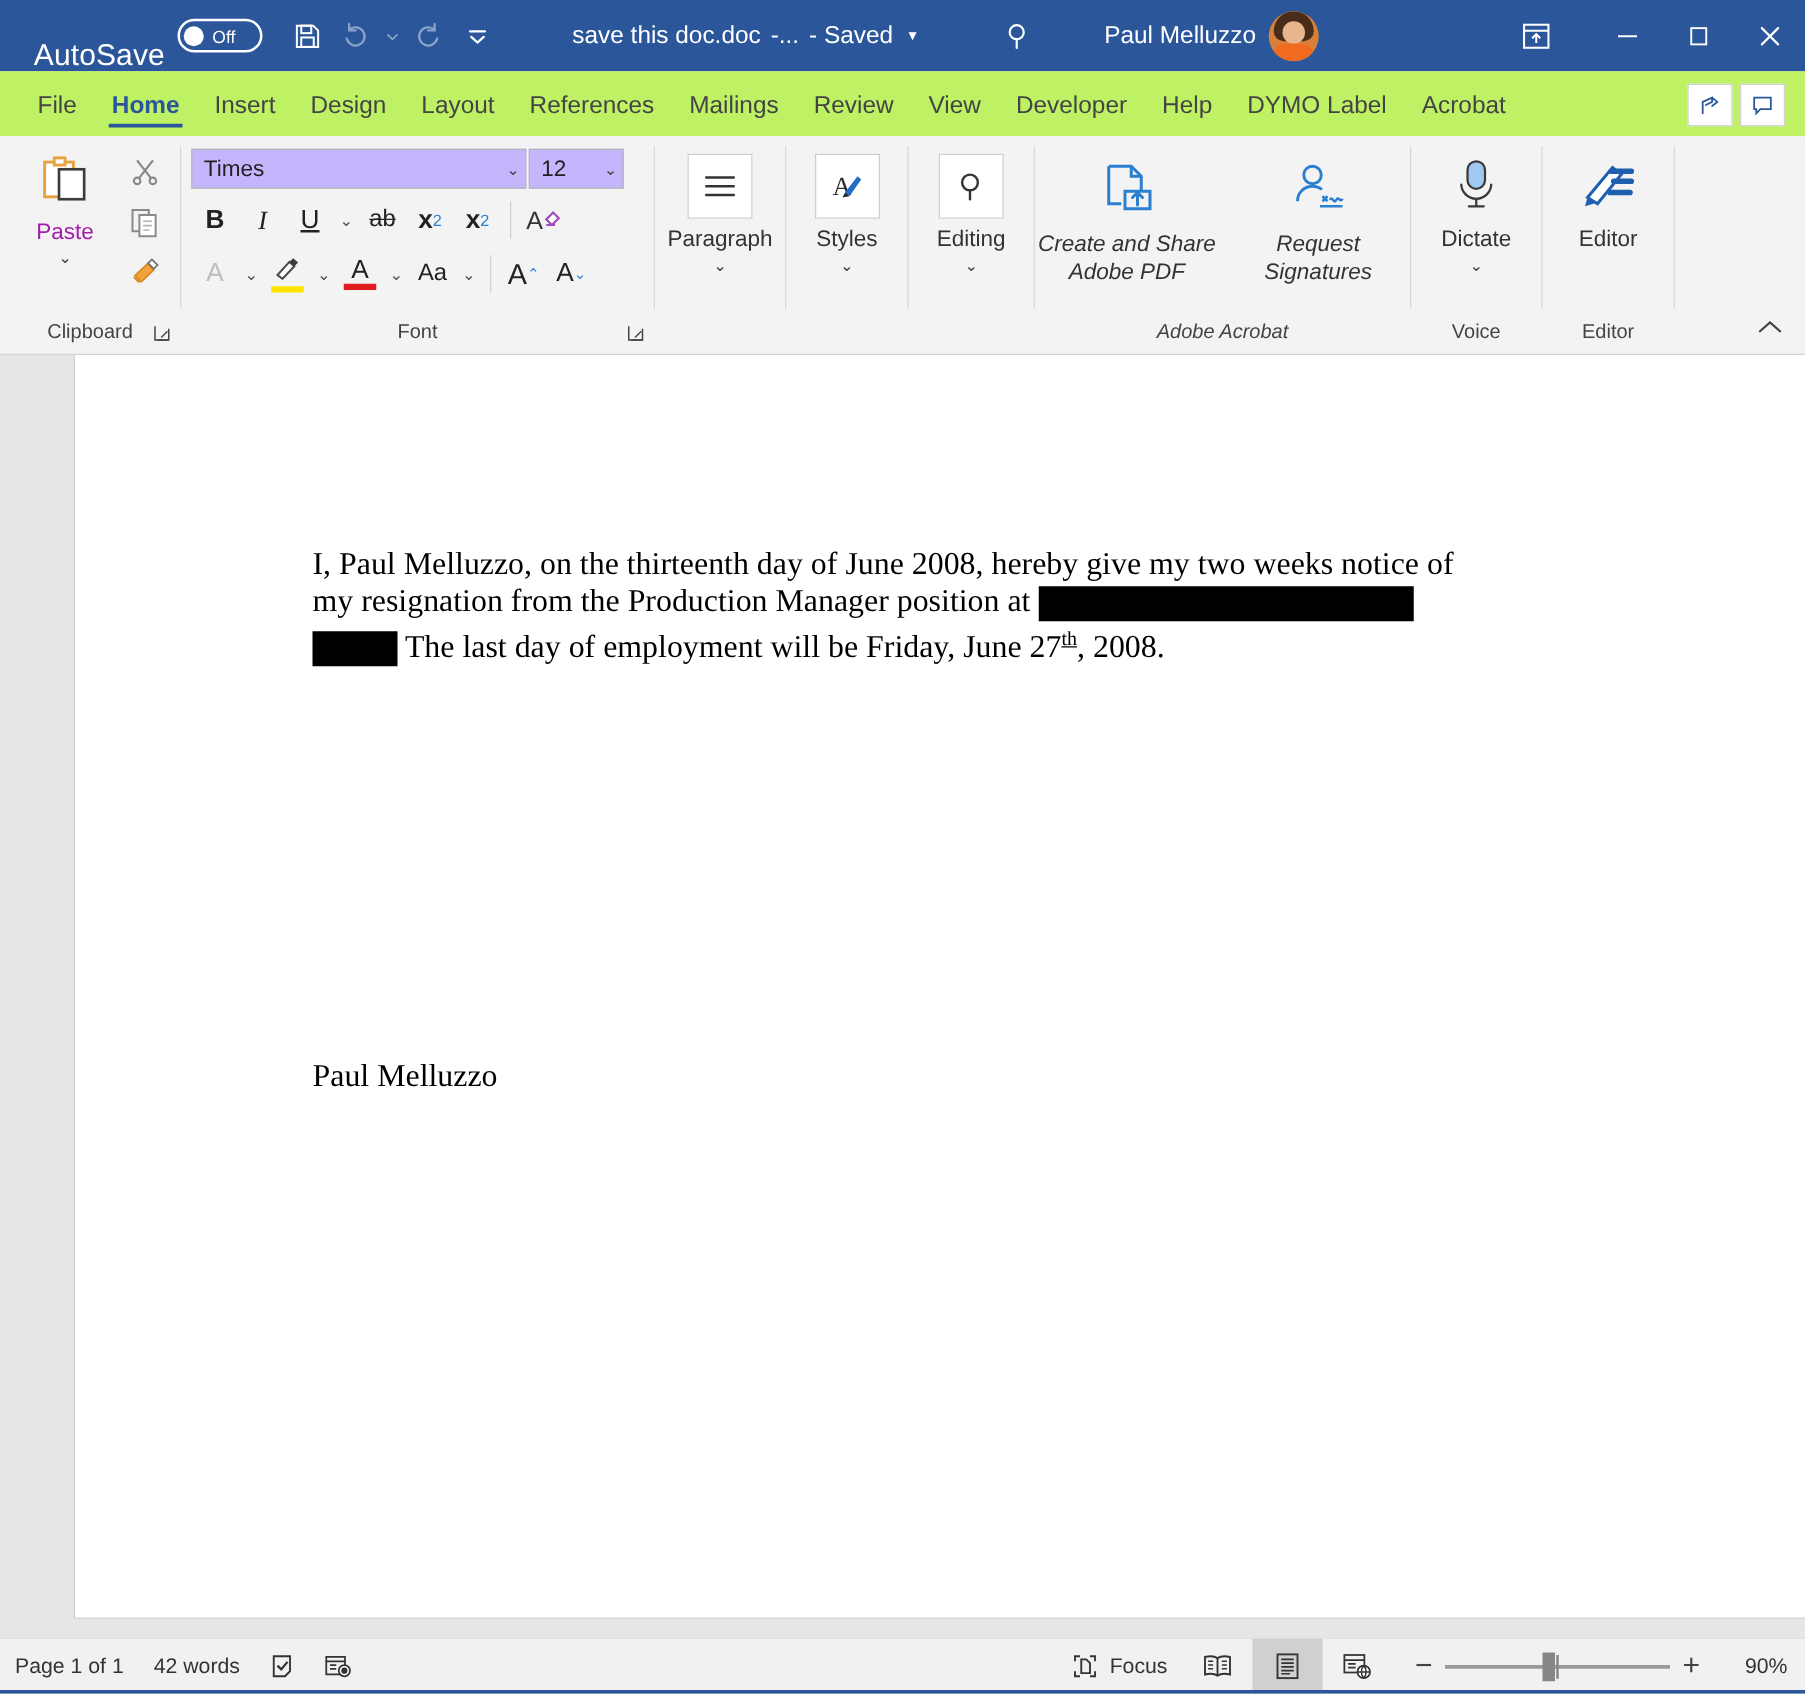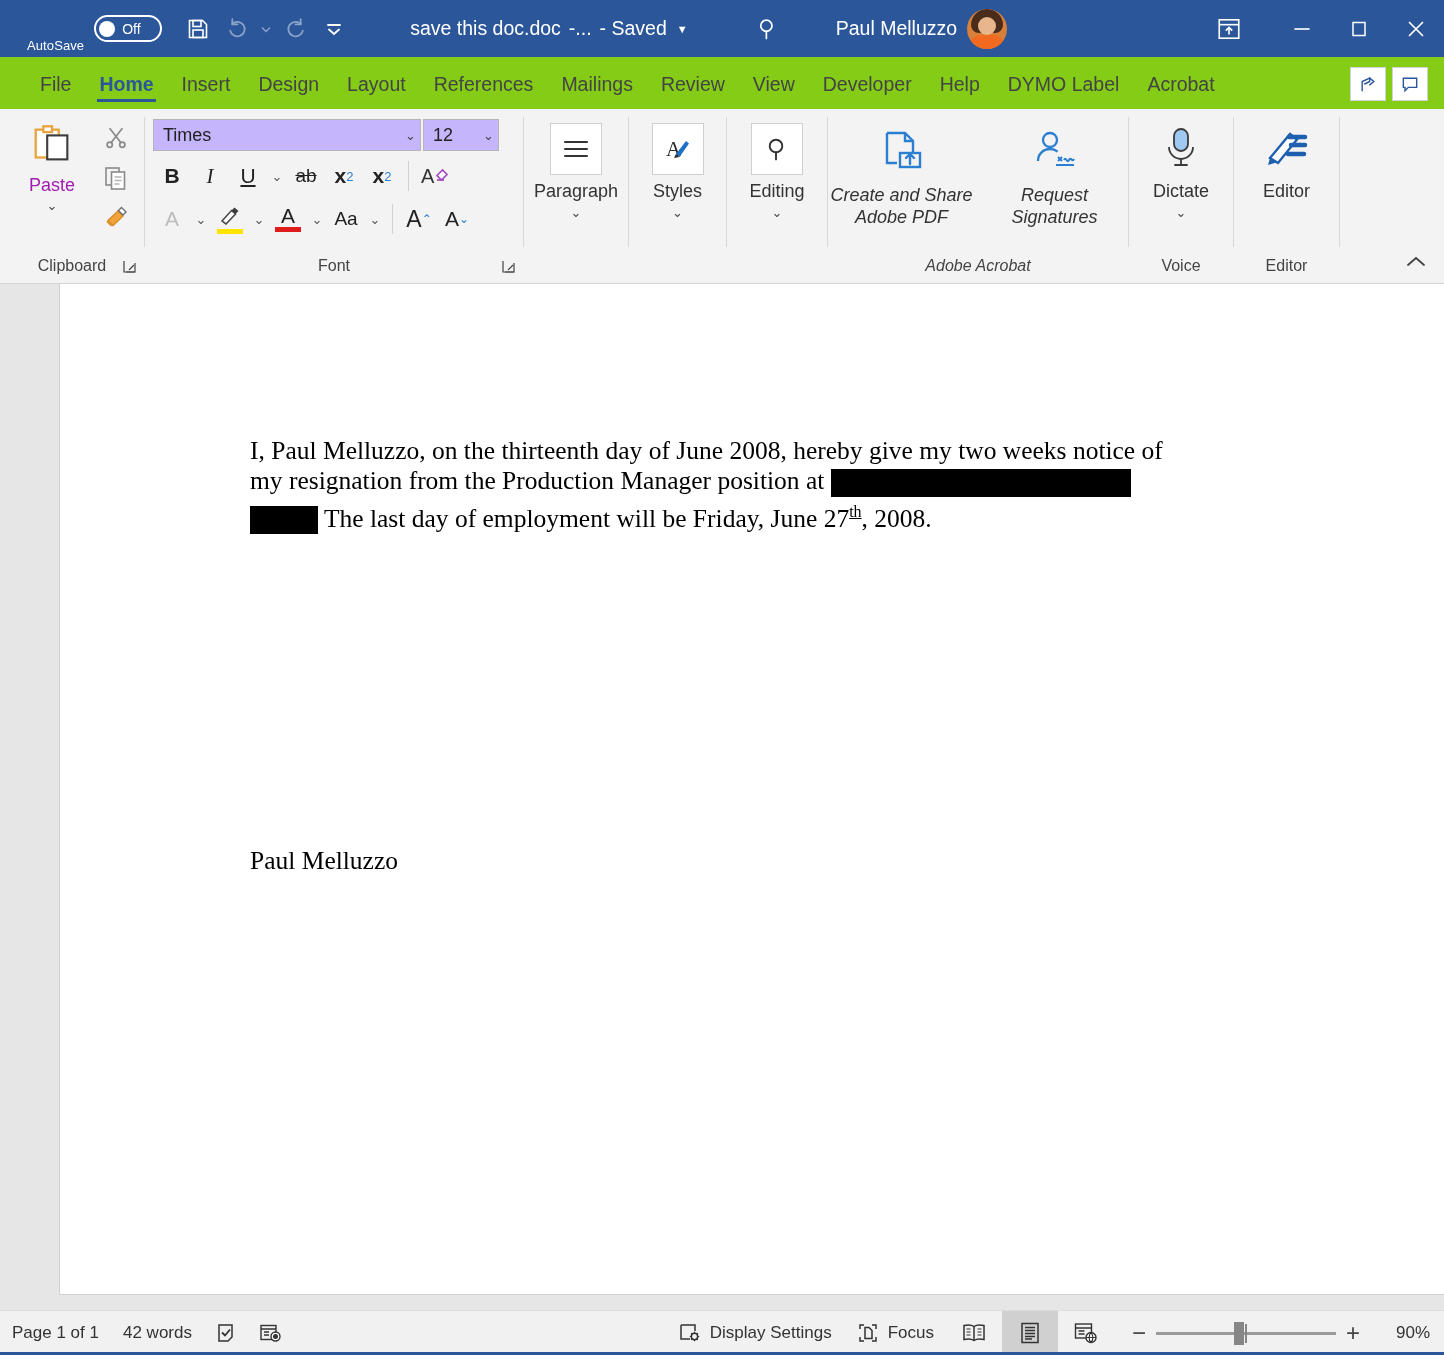--- a/index.html
+++ b/index.html
@@ -10,21 +10,21 @@
     background: #e6e6e6;
   }
   .app { width: 1444px; height: 1355px; display: flex; flex-direction: column; position: relative; }
 
   
   .titlebar {
     height: 57px; background: #2b579a; flex: 0 0 57px;
     display: flex; align-items: center; color: #fff; position: relative;
   }
   .autosave-wrap { display: flex; align-items: center; margin-left: 27px; }
-  .autosave-label { font-size: 13px; color: #fff; letter-spacing: .1px; margin-top: 33px; }
+  .autosave-label { font-size: 24px; color: #fff; letter-spacing: .1px; margin-top: 33px; }
   .toggle {
     margin-left: 10px; width: 68px; height: 27px; border: 2px solid #fff;
     border-radius: 14px; display: flex; align-items: center; padding: 0 3px;
     position: relative;
   }
   .toggle .knob { width: 16px; height: 16px; border-radius: 50%; background: #fff; }
   .toggle .tstate { font-size: 14px; margin-left: 7px; color: #fff; }
   .qat { display: flex; align-items: center; margin-left: 18px; gap: 2px; }
   .qbtn {
     width: 36px; height: 36px; display: flex; align-items: center; justify-content: center;
@@ -48,22 +48,22 @@
   .avatar .face { position: absolute; left: 11px; top: 8px; width: 18px; height: 18px;
     background: #e8b68c; border-radius: 50%; }
   .avatar .body { position: absolute; left: 2px; bottom: 0; width: 36px; height: 14px;
     background: #f26a20; border-radius: 12px 12px 0 0; }
   .win-ctrls { margin-left: auto; display: flex; align-items: center; }
   .wbtn { width: 57px; height: 57px; display: flex; align-items: center; justify-content: center; }
   .wbtn.ribbon-display { width: 64px; margin-right: 12px; }
 
   
   .tabbar {
-    height: 52px; background: #84cc16; flex: 0 0 52px;
-    display: flex; align-items: flex-end; padding-left: 26px; position: relative;
+    height: 52px; background: #bef264; flex: 0 0 52px;
+    display: flex; align-items: flex-end; padding-left: 16px; position: relative;
   }
   .tab {
     font-size: 19.5px; color: #444; padding: 0 14px 13px 14px; position: relative;
     white-space: nowrap; cursor: default;
   }
   .tab.active { color: #2b579a; font-weight: bold; }
   .tab.active::after {
     content: ""; position: absolute; left: 12px; right: 12px; bottom: 7px;
     height: 3px; background: #2b579a;
   }
@@ -602,31 +602,20 @@
       <svg width="24" height="24" viewBox="0 0 24 24" fill="none" stroke="#333" stroke-width="1.4">
         <rect x="3" y="4.5" width="15" height="14"></rect>
         <path d="M3 8h15M6 11h5M6 14h5"></path>
         <circle cx="17.5" cy="15.5" r="4.5" fill="#fff"></circle>
         <circle cx="17.5" cy="15.5" r="1.8" fill="#333"></circle>
       </svg>
     </div>
 
     <div style="flex:1"></div>
 
-    <div class="sb-item">
-      <span class="sb-icon" style="padding:0 8px 0 0;">
-        <svg width="24" height="24" viewBox="0 0 24 24" fill="none" stroke="#333" stroke-width="1.5">
-          <path d="M3 4v14h9"></path>
-            <path d="M3 4h14v6"></path>
-          <circle cx="16.5" cy="15.5" r="3.2"></circle>
-          <path d="M16.5 10.8v1.6M16.5 18.6v1.6M11.8 15.5h1.6M19.6 15.5h1.6M13.2 12.2l1.1 1.1M18.7 17.7l1.1 1.1M19.8 12.2l-1.1 1.1M14.3 17.7l-1.1 1.1" stroke-width="1.2"></path>
-        </svg>
-      </span>
-      <span>Display Settings</span>
-    </div>
 
     <div class="sb-item">
       <span class="sb-icon" style="padding:0 8px 0 0;">
         <svg width="24" height="24" viewBox="0 0 24 24" fill="none" stroke="#333" stroke-width="1.5">
           <path d="M4 8V4h4M20 8V4h-4M4 16v4h4M20 16v4h-4"></path>
           <path d="M9 6.5h4l3 3v8H9z"></path>
         </svg>
       </span>
       <span>Focus</span>
     </div>

